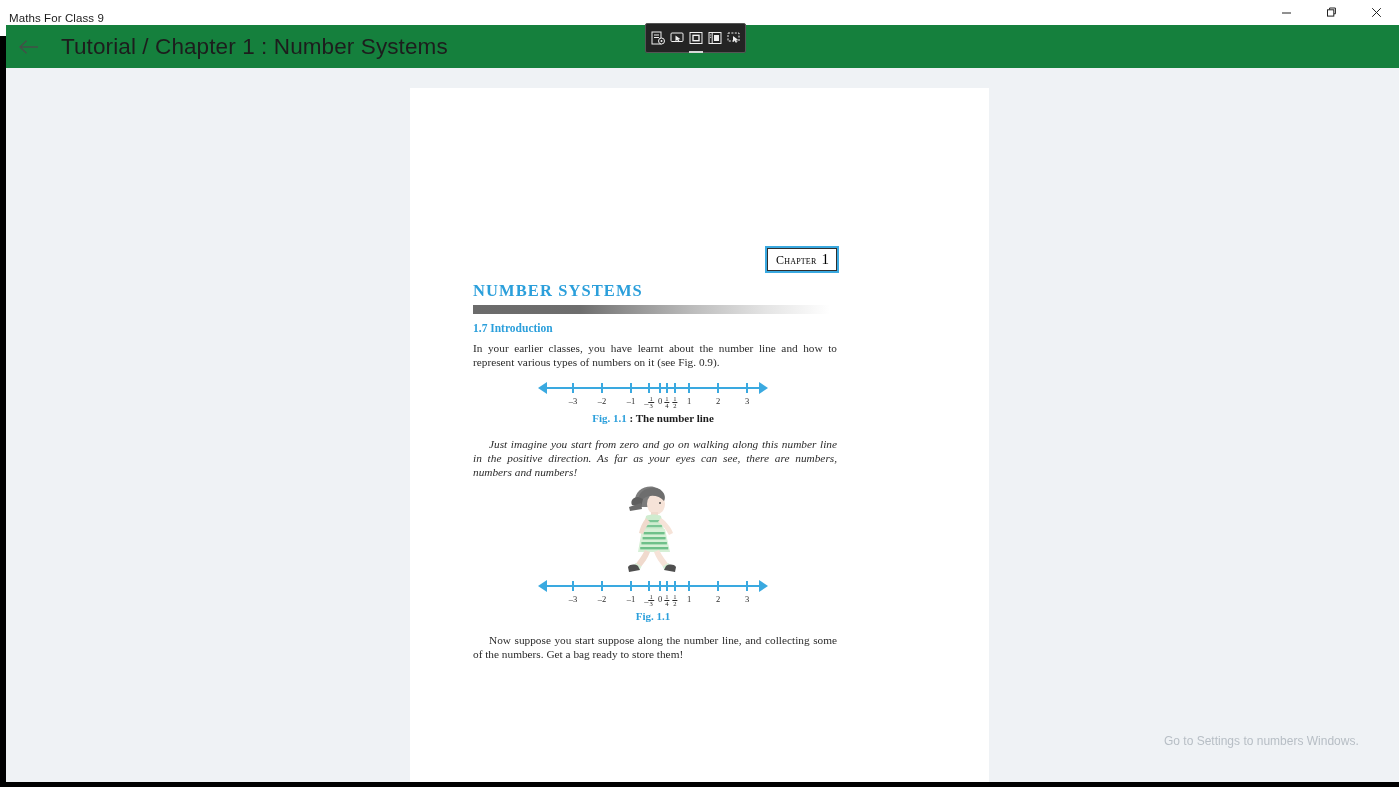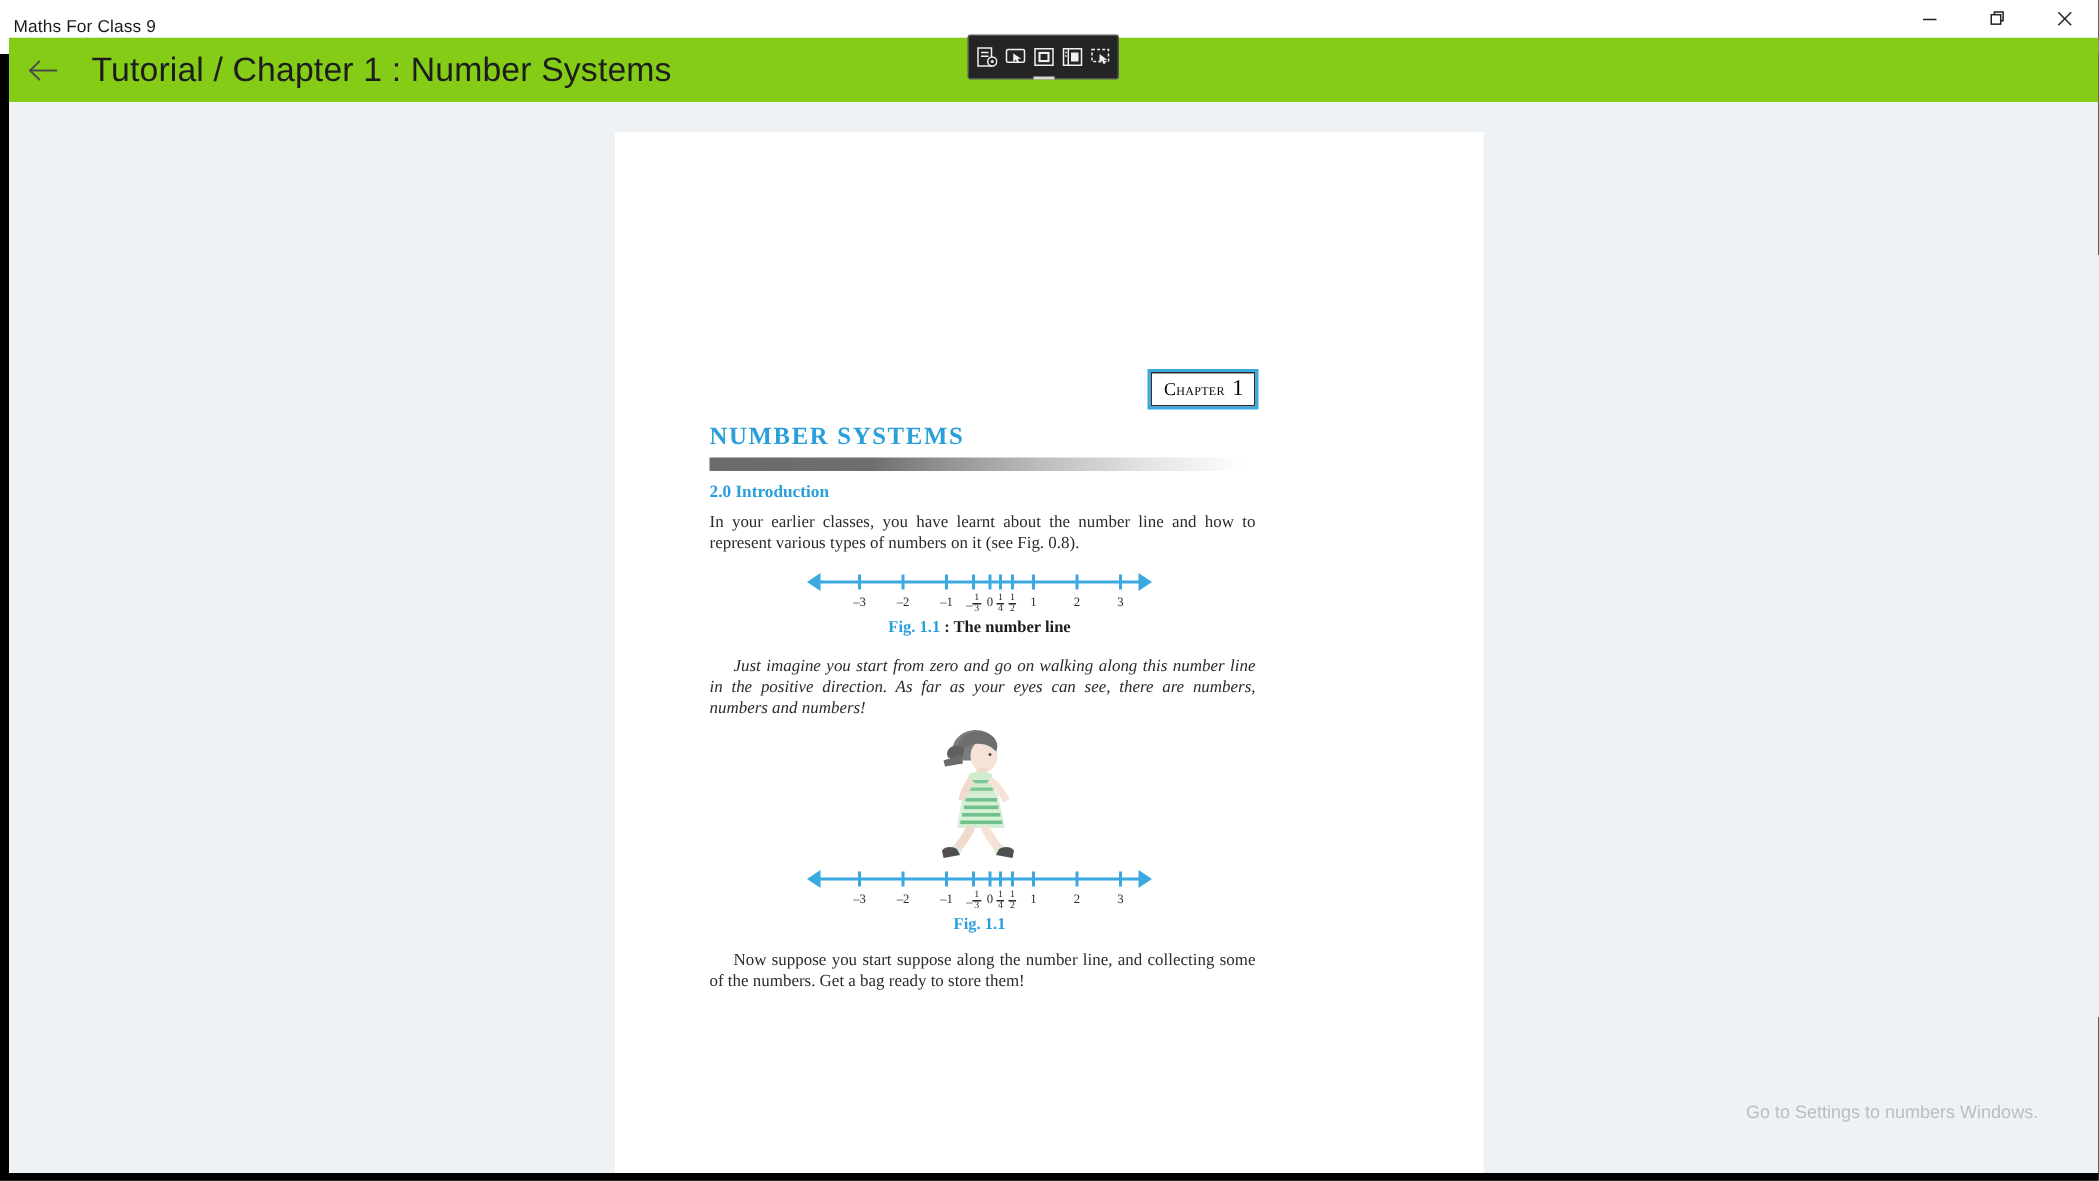--- a/index.html
+++ b/index.html
@@ -44,21 +44,21 @@
   
   .appshell {
     position: absolute; left: 6px; top: 25px;
     width: 1393px; height: 757px;
     background: #eff2f5;
     overflow: hidden;
   }
   .apphead {
     position: absolute; left: 0; top: 0;
     width: 1393px; height: 43px;
-    background: #84cc16;
+    background: #15803d;
     display: flex; align-items: center;
   }
   .back-arrow {
     width: 42px; height: 42px;
     margin-left: 2px;
     display: flex; align-items: center; justify-content: center;
     color: #4a4a4a;
   }
   .page-title {
     font-size: 22.5px;
@@ -288,23 +288,23 @@
       <div class="doc-inner">
 
         <div class="chapter-badge">
           <span class="chapter-word">Chapter</span><span class="chapter-num">1</span>
         </div>
 
         <div class="chapter-title">NUMBER SYSTEMS</div>
 
         <div class="rule-bar"></div>
 
-        <div class="sec-head">2.0 Introduction</div>
-
-        <div class="para p1">In your earlier classes, you have learnt about the number line and how to represent various types of numbers on it (see Fig. 0.8).</div>
+        <div class="sec-head">1.7 Introduction</div>
+
+        <div class="para p1">In your earlier classes, you have learnt about the number line and how to represent various types of numbers on it (see Fig. 0.9).</div>
 
         <div class="numline-wrap f1">
           <div class="numline">
             <div class="nl-arrow left"></div>
             <div class="nl-arrow right"></div>
             <div class="nl-axis"></div>
             <div class="nl-tick" style="left:34px"></div>
             <div class="nl-tick" style="left:63px"></div>
             <div class="nl-tick" style="left:92px"></div>
             <div class="nl-tick" style="left:110px"></div>

